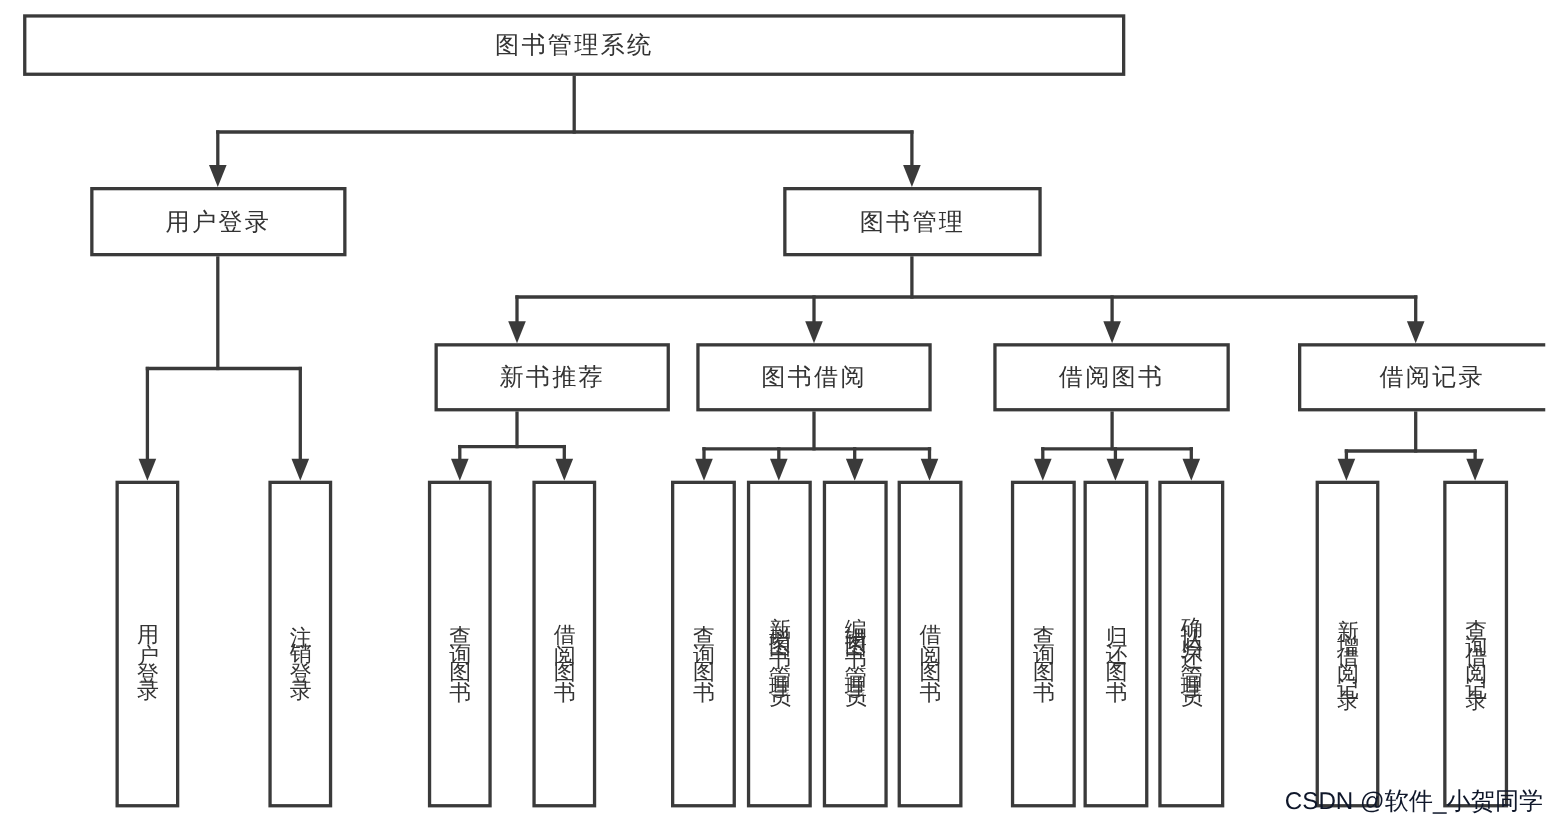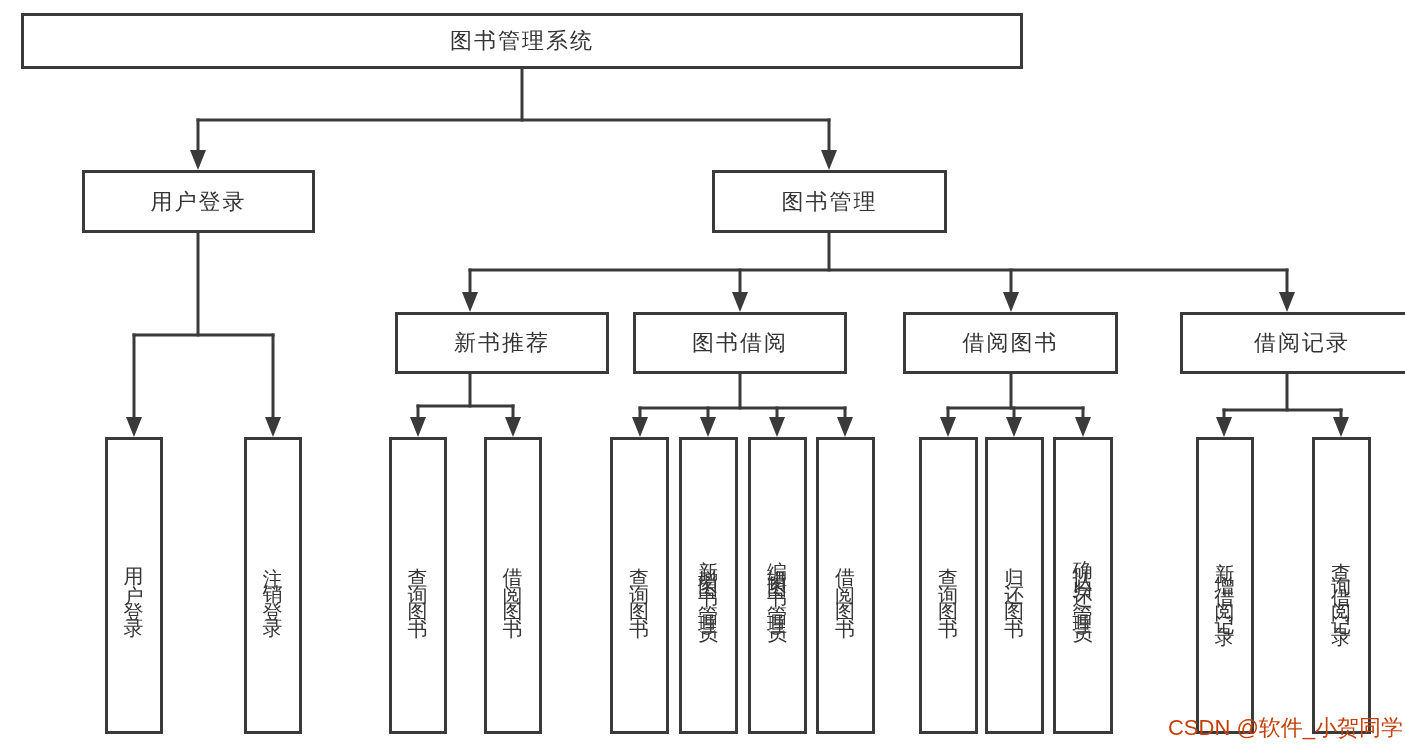--- a/index.html
+++ b/index.html
@@ -43,21 +43,21 @@
   }
   .sp-wide  { letter-spacing: 17px; }
   .sp-mid   { letter-spacing: 13px; }
   .sp-tight { letter-spacing: 9px;  }
   .watermark {
     position: absolute;
     right: 2px;
     bottom: 4px;
     z-index: 2;
     font-size: 22px;
-    color: #c2410c;
+    color: #0f172a;
     white-space: nowrap;
   }
 </style>
 </head>
 <body>
 
 <div class="stage">
 
   <svg class="wires" viewBox="0 0 1405 747" xmlns="http://www.w3.org/2000/svg">
     <g stroke="#3a3a3a" stroke-width="3" fill="none" stroke-linecap="square">

